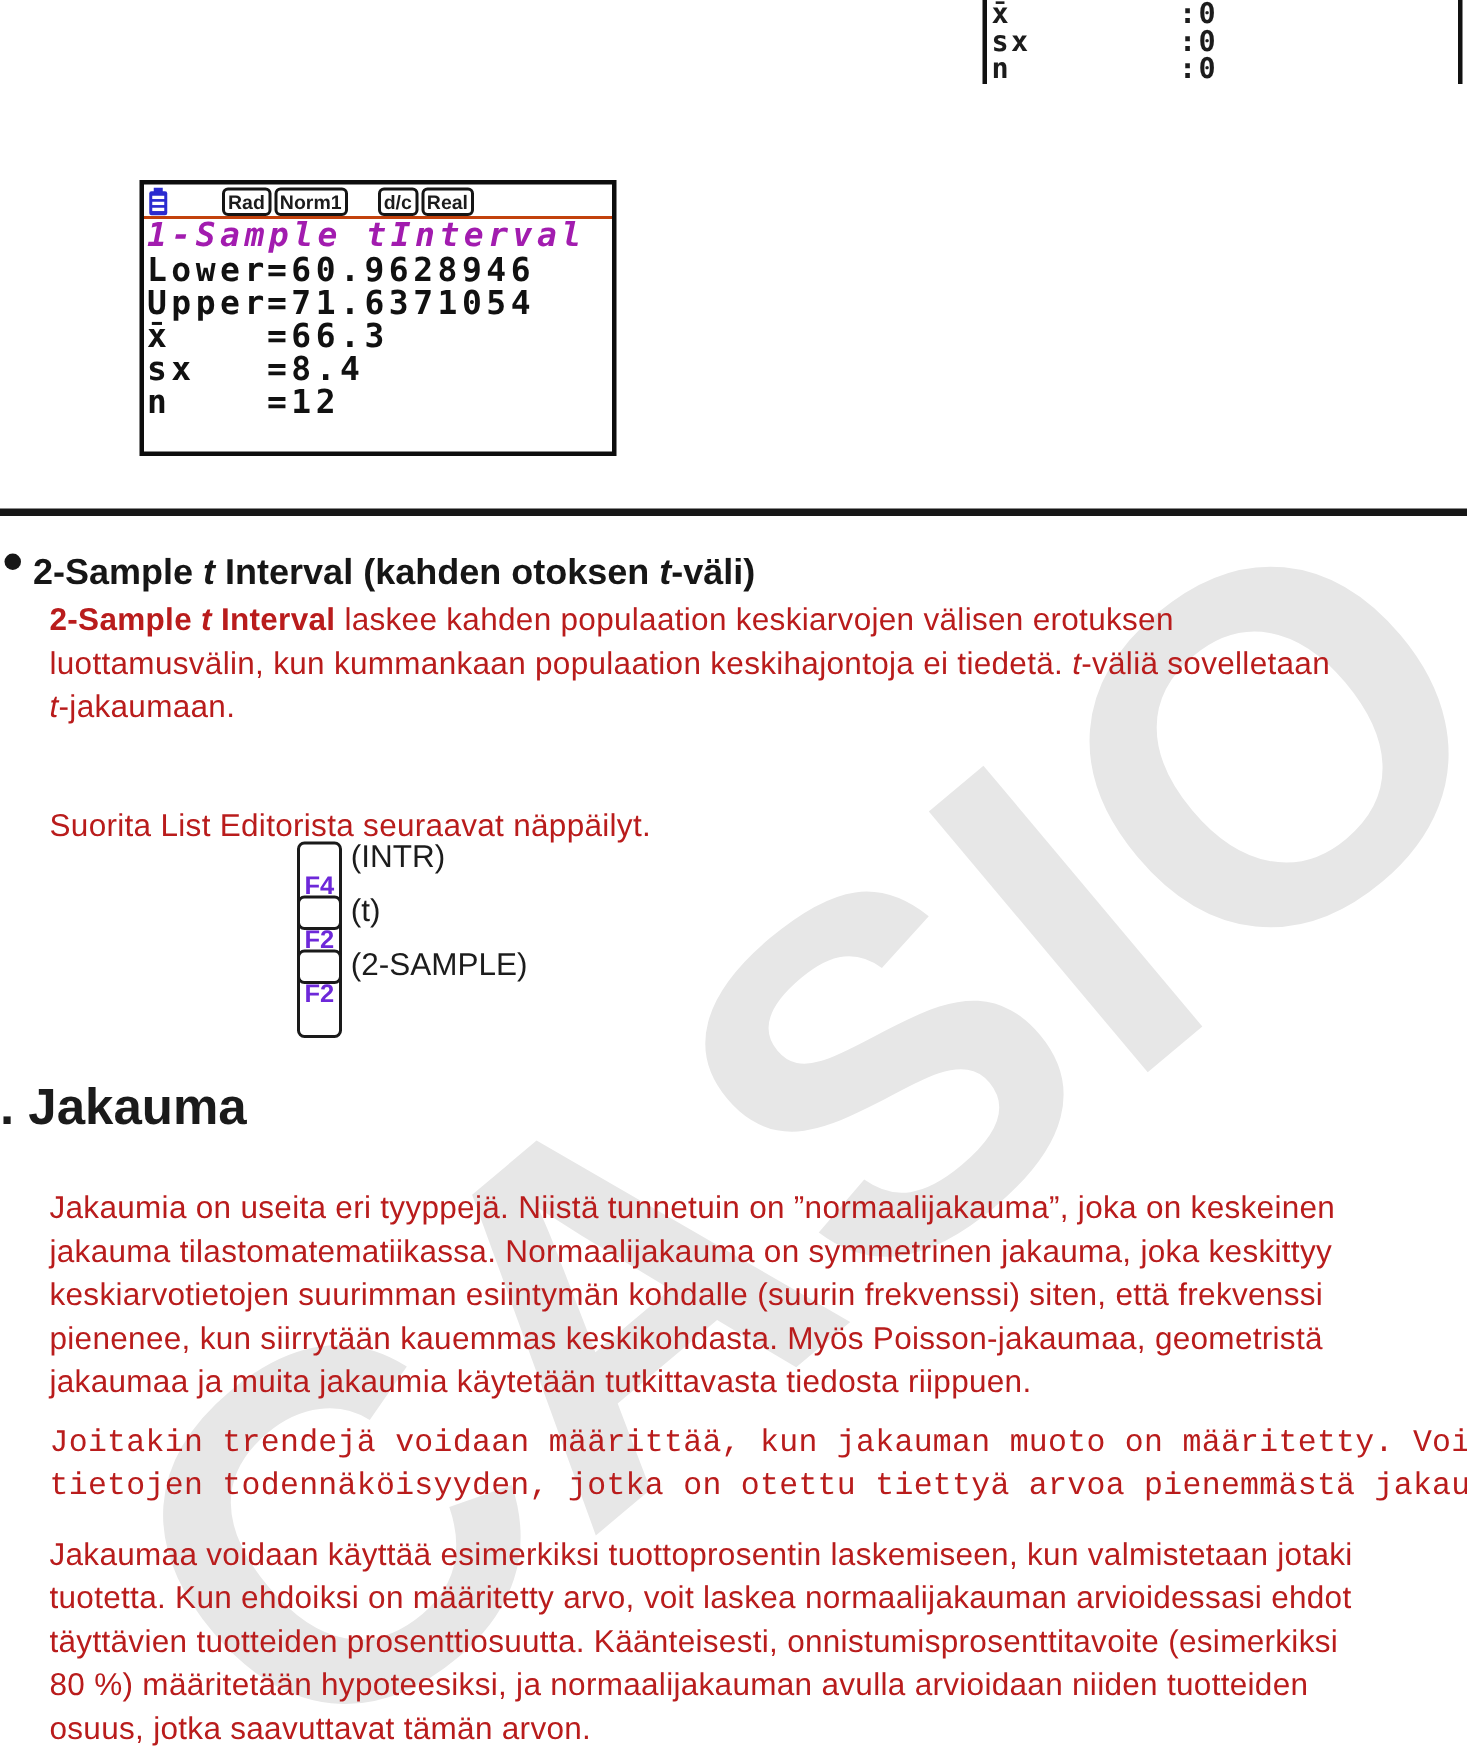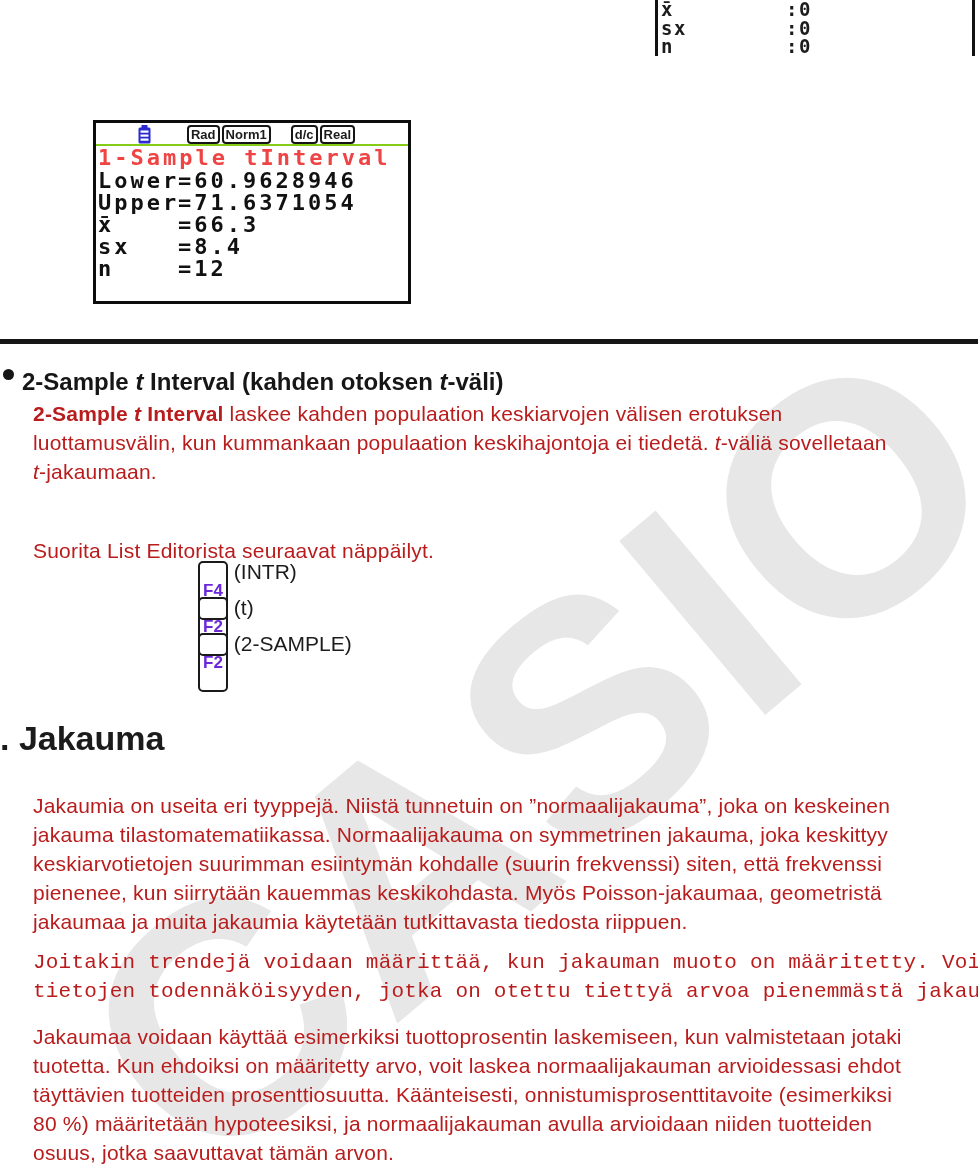--- a/index.html
+++ b/index.html
@@ -18,28 +18,28 @@
   .mini-screen{position:absolute;left:655px;top:0;width:314px;height:56px;
                border-left:3px solid #111;border-right:3px solid #111;background:#fff;
                font-family:"DejaVu Sans Mono",monospace;font-weight:bold;font-size:19px;}
   .mini-row{position:relative;height:18.5px;line-height:18.5px;}
   .mini-name{position:absolute;left:3px;letter-spacing:1.5px;}
   .mini-value{position:absolute;left:128px;letter-spacing:1.5px;}
 
   
   .calc-screen{position:absolute;left:93px;top:120px;width:312px;height:178px;
                border:3px solid #0d0d0d;background:#fff;}
-  .status-bar{display:flex;align-items:center;height:20px;border-bottom:2px solid #84cc16;
-              padding:1px 12px 0 3px;justify-content:center;}
+  .status-bar{display:flex;align-items:center;height:20px;border-bottom:2px solid #c2410c;
+              padding:1px 12px 0 3px;}
   .badge{border:2px solid #151515;border-radius:4px;font-weight:bold;font-size:13px;
          line-height:13px;padding:1px 2px;margin-right:2px;white-space:nowrap;}
   .badge-gap{width:18px;}
   .battery{margin-right:36px;display:flex;align-items:center;}
-  .calc-title{color:#ef4444;font-family:"DejaVu Sans Mono",monospace;font-weight:bold;
-              font-size:22px;letter-spacing:3px;line-height:24px;white-space:pre;padding-left:2px;}
+  .calc-title{color:#a21caf;font-family:"DejaVu Sans Mono",monospace;font-weight:bold;
+              font-size:22px;letter-spacing:3px;line-height:24px;white-space:pre;padding-left:2px;font-style:italic;}
   .calc-row{font-family:"DejaVu Sans Mono",monospace;font-weight:bold;font-size:22px;
             letter-spacing:3px;line-height:22px;white-space:pre;padding-left:2px;color:#111;}
   .calc-label{display:inline-block;width:80px;white-space:nowrap;overflow:visible;}
 
   
   .rule{position:absolute;left:0;top:339px;width:978px;height:5px;background:#161616;}
 
   
   .h2s{position:absolute;left:3px;top:368px;display:flex;align-items:flex-start;
        font-size:24px;font-weight:bold;color:#161616;}

